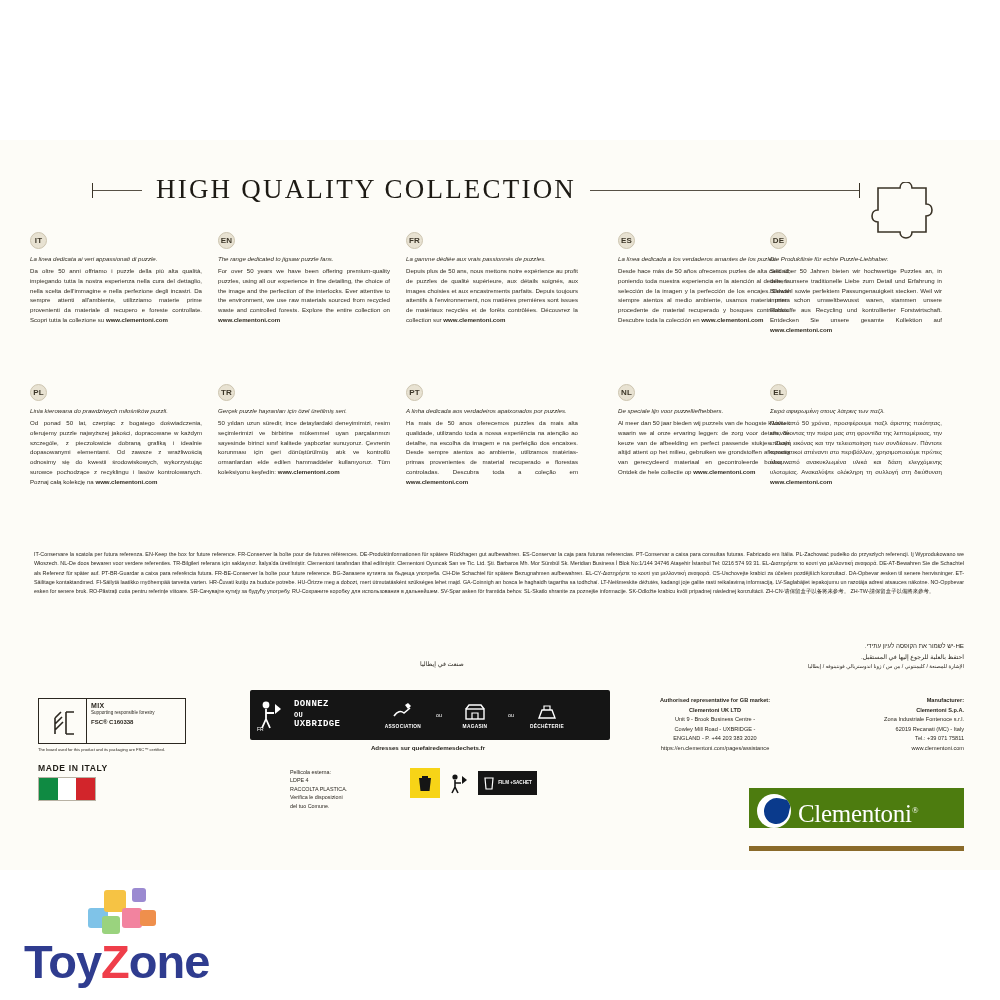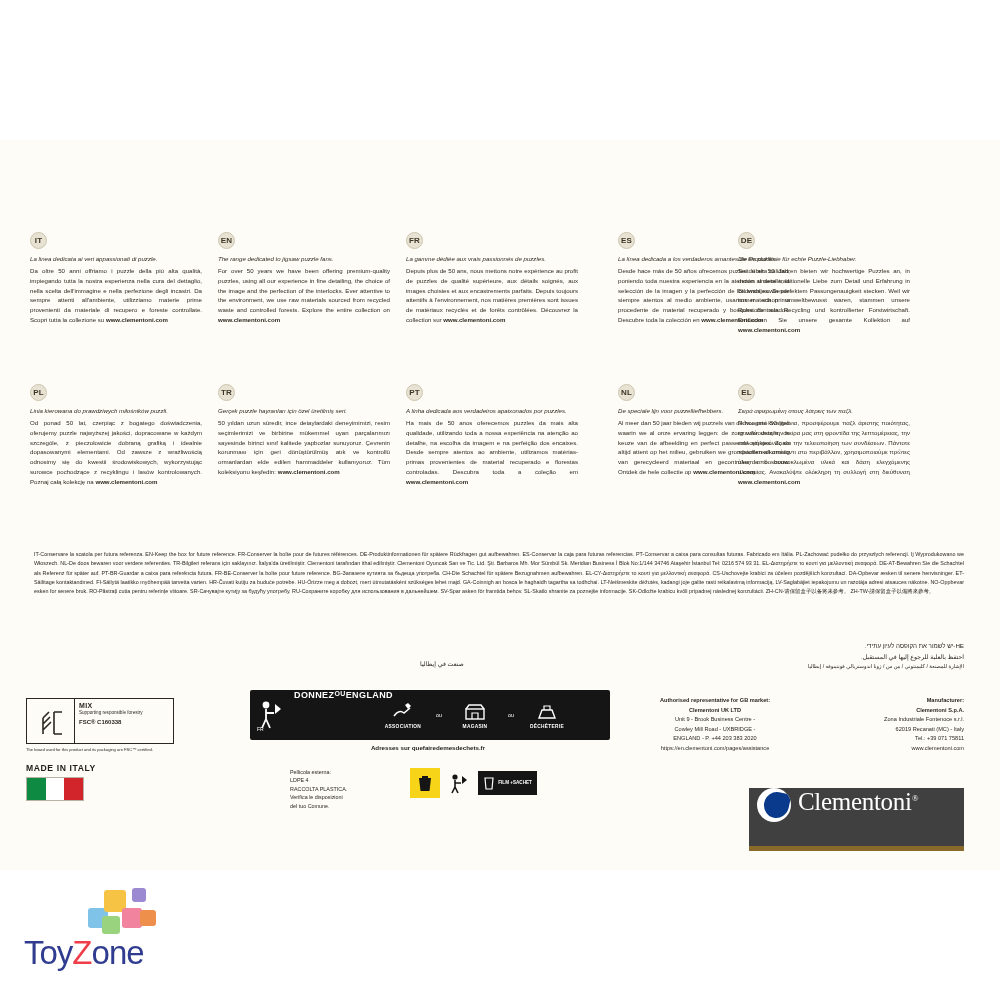--- a/index.html
+++ b/index.html
@@ -75,21 +75,21 @@
   .lang-col {
     position: absolute;
     width: 172px;
   }
   .lang-col.r1 { top: 0px; }
   .lang-col.r2 { top: 152px; }
   .c0 { left: 0px; }
   .c1 { left: 188px; }
   .c2 { left: 376px; }
   .c3 { left: 588px; }
-  .c4 { left: 708px; }
+  .c4 { left: 740px; }
 
   .lang-badge {
     position: absolute;
     left: 0; top: 0;
     width: 17px; height: 17px;
     border-radius: 50%;
     background: #e8e2d2;
     border: 1px solid #cdc5b0;
     color: #3c3628;
     font-size: 8px;
@@ -137,21 +137,21 @@
     position: absolute;
     left: 420px; top: 520px;
     font-size: 6.2px;
     color: #2b2720;
   }
 
   
   
   .fsc {
     position: absolute;
-    left: 26px; top: 558px;
+    left: 38px; top: 558px;
     width: 160px;
   }
   .fsc-box {
     position: relative;
     border: 1px solid #2b2720;
     width: 148px; height: 46px;
     display: flex;
   }
   .fsc-left {
     width: 48px;
@@ -194,22 +194,22 @@
     display: flex;
     align-items: stretch;
     border-radius: 2px;
   }
   .tri-icon {
     width: 44px;
     display: flex; align-items: center; justify-content: center;
   }
   .tri-label {
     width: 78px;
-    display: flex; flex-direction: row; 
-    font-size: 9px; font-weight: bold; letter-spacing: .4px; line-height: 1.25;
+    display: flex; flex-direction: column; justify-content: center;
+    font-size: 9px; font-weight: bold; letter-spacing: .4px; line-height: 1.25; font-family: Liberation Mono, monospace;
   }
   .tri-opts { flex: 1; display: flex; align-items: center; }
   .tri-opt {
     display: flex; flex-direction: column; align-items: center; justify-content: center;
     width: 62px;
   }
   .tri-opt .t { font-size: 4.8px; font-weight: bold; letter-spacing: .3px; margin-top: 2px; }
   .tri-or { font-size: 5.4px; padding: 0 2px; align-self: center; }
   .triman-foot {
     margin-top: 4px; font-size: 6.2px; font-weight: bold; color: #1f1c16;
@@ -258,23 +258,23 @@
     line-height: 1.7;
     color: #2b2720;
     text-align: right;
   }
   .manu .ttl { font-weight: bold; }
 
   
   .clem-logo {
     position: absolute;
     right: 36px; top: 648px;
-    width: 215px; height: 58px;
-    background: #404040;
-    display: flex; align-items: flex-start;
+    width: 215px; height: 40px;
+    background: #4d7c0f;
+    display: flex; align-items: flex-end;
     padding-left: 8px;
   }
   .clem-logo .mark {
     width: 34px; height: 34px; border-radius: 50%;
     background: #fff; position: relative; margin-right: 7px;
     overflow: hidden; flex: none;
   }
   .clem-logo .mark:after {
     content: "";
     position: absolute; left: 7px; top: 4px;
@@ -295,33 +295,46 @@
 
   
   #toyzone {
     position: absolute;
     left: 18px; bottom: 8px;
     width: 260px; height: 110px;
   }
   .tz-word {
     position: absolute; left: 6px; top: 52px;
     font-family: "Liberation Sans", sans-serif;
-    font-size: 33px; font-weight: normal; letter-spacing: -1px;
+    font-size: 47px; font-weight: bold; letter-spacing: -1px;
   }
   .tz-toy { color: #2f3c8f; }
   .tz-z { color: #ef3e4a; }
   .tz-one { color: #2f3c8f; }
   .tz-blocks { position: absolute; left: 70px; top: 0px; width: 130px; height: 60px; }
   .blk { position: absolute; border-radius: 3px; }
 </style>
 </head>
 <body>
 
 <div id="panel">
 
+  <div class="header-row">
+    <div class="hdr-tick t1"></div>
+    <div class="hdr-rule left"></div>
+    <div class="hq-title">
+      <span>HIGH QUALITY COLLECTION</span>
+    </div>
+    <div class="hdr-rule right"></div>
+    <div class="hdr-tick t2"></div>
+
+    <svg class="puzzle-piece" viewBox="0 0 66 66">
+      <path d="M8 6 h22 a5 5 0 0 1 0 0 c0 -4 3 -6 6 -6 s6 2 6 6 h14 v16 c4 0 6 3 6 6 s-2 6 -6 6 v16 H42 c0 4 -3 6 -6 6 s-6 -2 -6 -6 H8 V40 c-4 0 -6 -3 -6 -6 s2 -6 6 -6 z" fill="none" stroke="#3a3327" stroke-width="1.6"></path>
+    </svg>
+  </div>
 
   <div class="lang-grid">
 
     <div class="lang-col r1 c1">
       <div class="lang-badge">EN</div>
       <div class="lang-body">
         <span class="lead">The range dedicated to jigsaw puzzle fans.</span>
         <span>For over 50 years we have been offering premium-quality puzzles, using all our experience in fine detailing, the choice of the image and the perfection of the interlocks. Ever attentive to the environment, we use raw materials sourced from recycled waste and controlled forests. Explore the entire collection on</span>
         <span class="url">www.clementoni.com</span>
       </div>
@@ -448,21 +461,21 @@
         <svg width="30" height="34" viewBox="0 0 30 34">
           <circle cx="9" cy="7" r="3.4" fill="#fff"></circle>
           <path d="M9 11 v10 M9 15 h8 M9 21 l-4 9 M9 21 l4 9" stroke="#fff" stroke-width="1.8" fill="none"></path>
           <path d="M18 6 l6 5 -6 5 z" fill="#fff"></path>
           <text x="0" y="33" fill="#fff" font-size="5" font-family="Liberation Sans">FR</text>
         </svg>
       </div>
       <div class="tri-label">
         <span>DONNEZ</span>
         <span style="font-size:7px">OU</span>
-        <span>ENGLAND</span>
+        <span>UXBRIDGE</span>
       </div>
       <div class="tri-opts">
         <div class="tri-opt">
           <svg width="24" height="20" viewBox="0 0 24 20">
             <path d="M3 14 q5 -7 10 -3 l6 -5" stroke="#fff" stroke-width="1.6" fill="none"></path>
             <path d="M14 3 l3 -2 3 3 -3 3 z" fill="#fff"></path>
           </svg>
           <span class="t">ASSOCIATION</span>
         </div>
         <span class="tri-or">ou</span>

